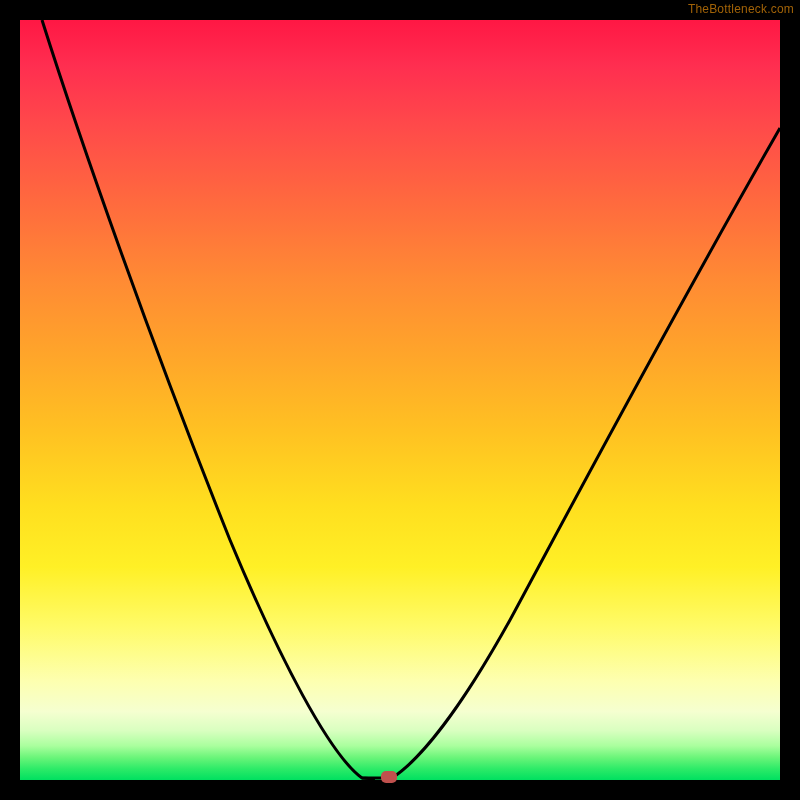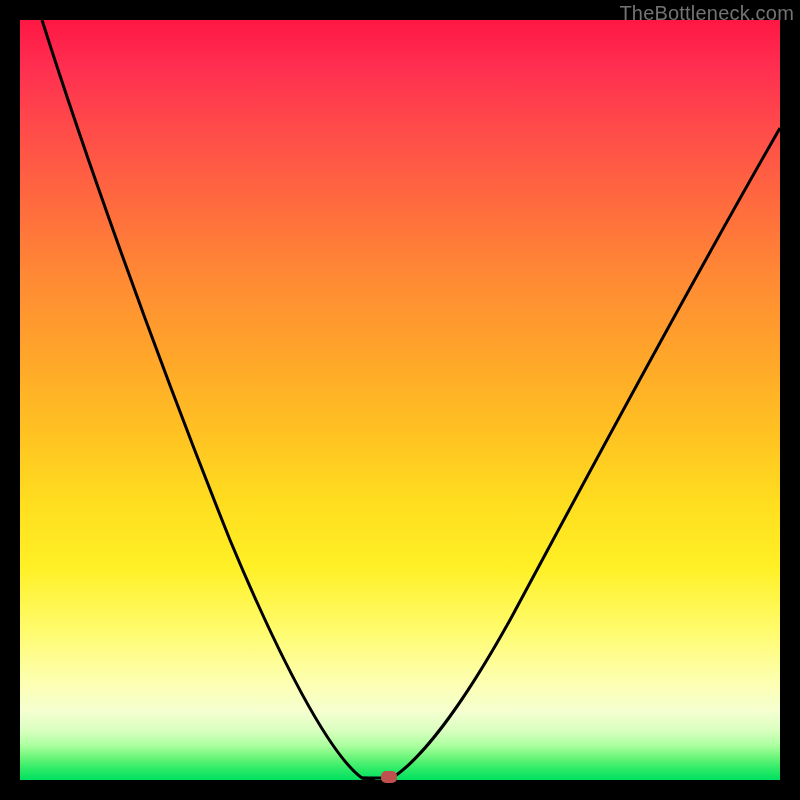--- a/index.html
+++ b/index.html
@@ -41,22 +41,22 @@
       #aaff9e 95.5%,
       #6cf57a 97%,
       #2eeb68 98.5%,
       #00e060 100%
     );
   }
   .watermark {
     position: absolute;
     top: 2px;
     right: 6px;
-    color: #737373;
-    font-size: 20px;
+    color: #a16207;
+    font-size: 12px;
     font-weight: 500;
     letter-spacing: 0.2px;
     user-select: none;
   }
   svg.curve {
     position: absolute;
     left: 0;
     top: 0;
     width: 760px;
     height: 760px;

